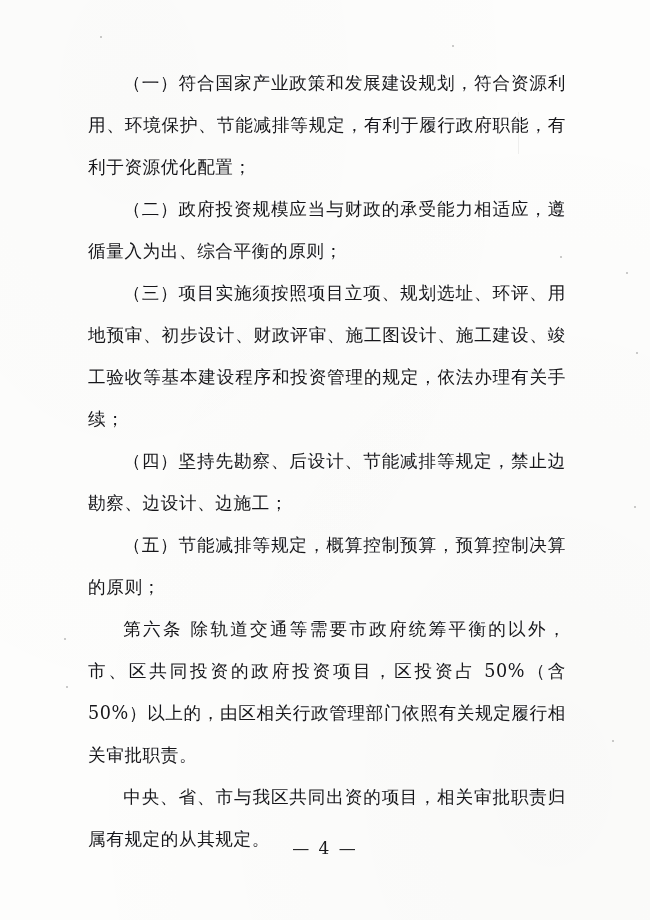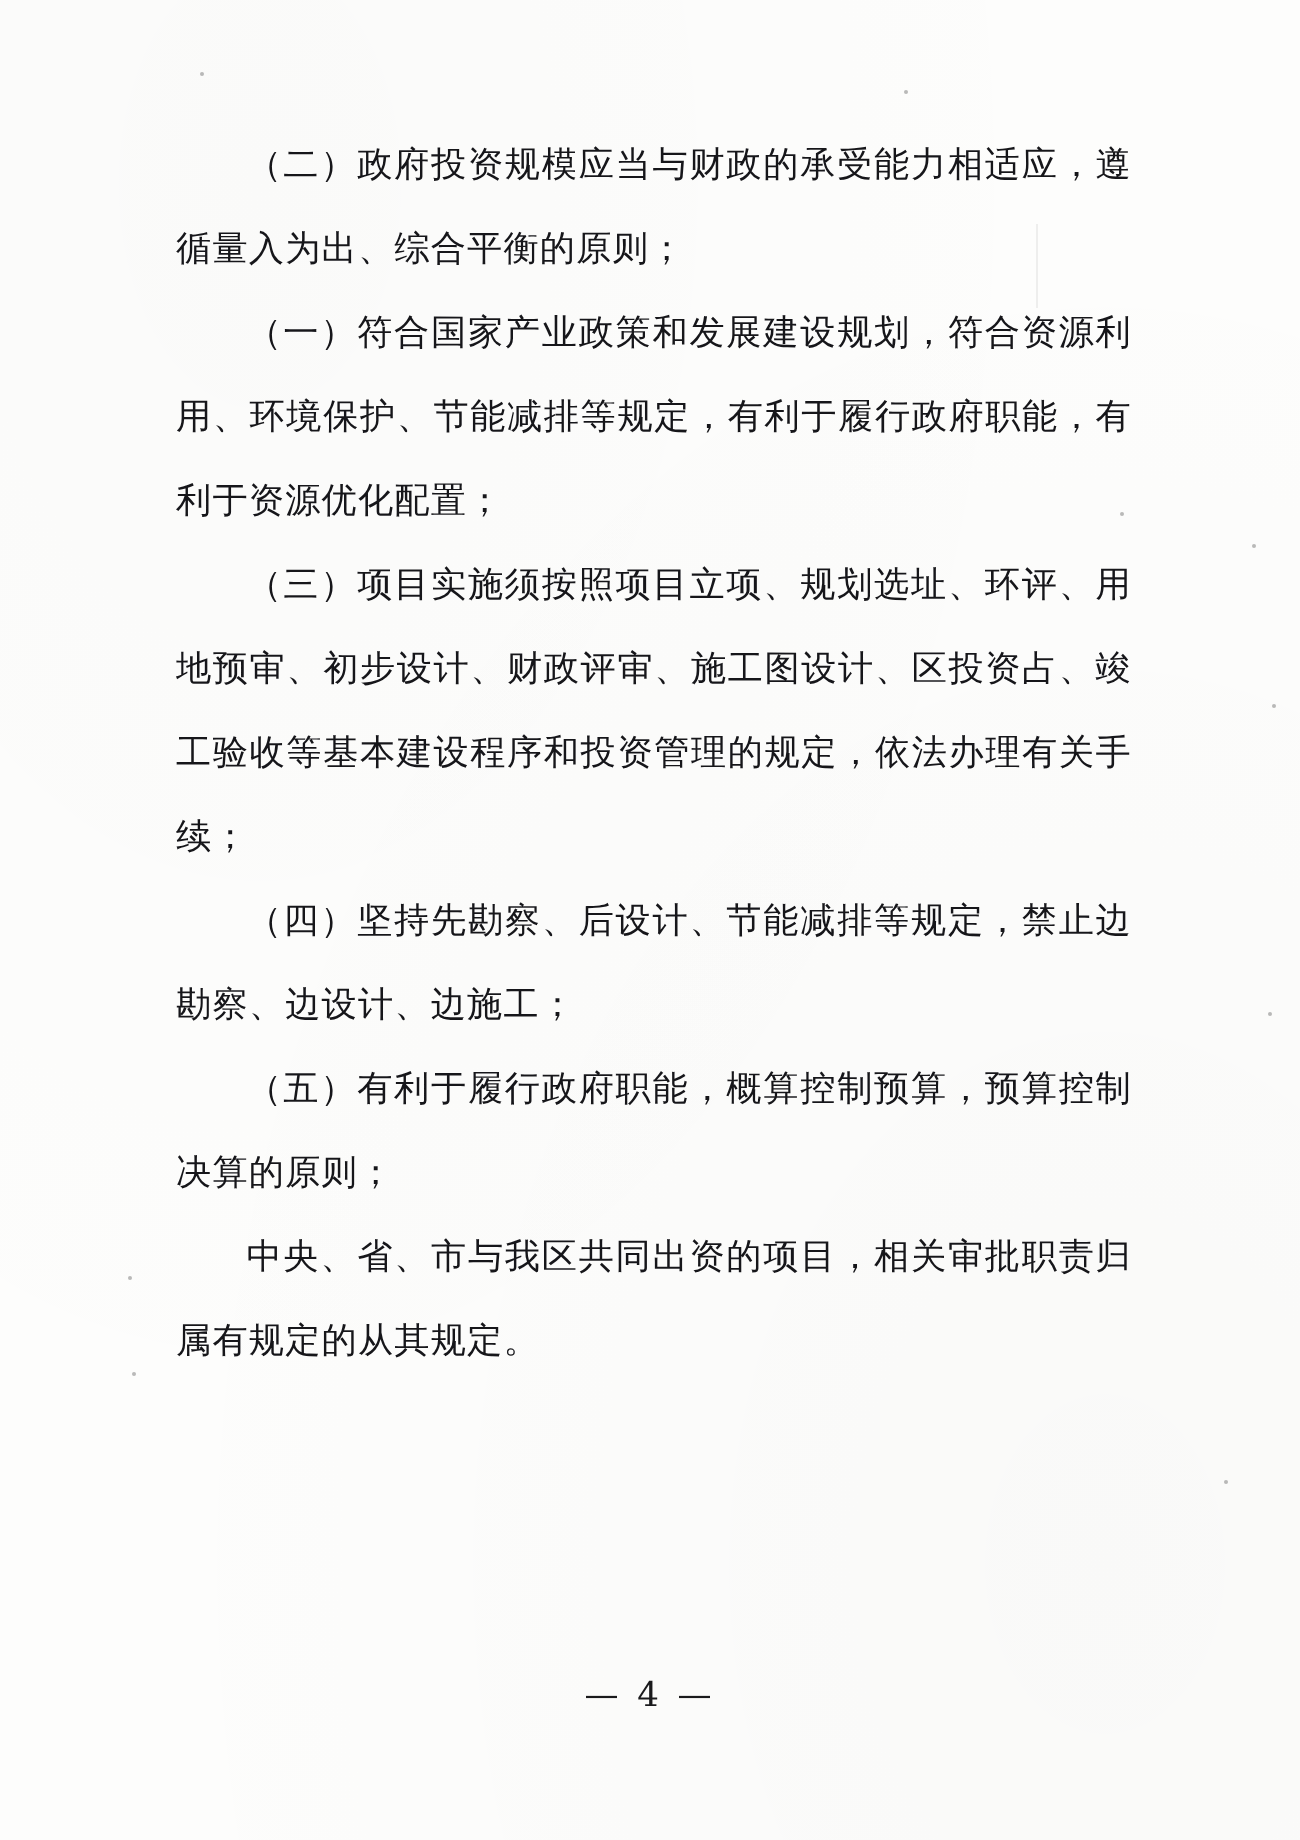--- a/index.html
+++ b/index.html
@@ -81,23 +81,24 @@
   <div class="speck" style="left:560px;top:256px;width:2px;height:2px;"></div>
   <div class="speck" style="left:626px;top:272px;width:2px;height:2px;"></div>
   <div class="speck" style="left:636px;top:352px;width:2px;height:2px;"></div>
   <div class="speck" style="left:634px;top:506px;width:2px;height:2px;"></div>
   <div class="speck" style="left:64px;top:638px;width:2px;height:2px;"></div>
   <div class="speck" style="left:66px;top:686px;width:2px;height:2px;"></div>
   <div class="speck" style="left:612px;top:740px;width:2px;height:2px;"></div>
   <div class="edge-mark" style="left:518px;top:112px;width:1px;height:42px;opacity:0.35;"></div>
 
   <div class="body-text">
+    <p class="para">（一）符合国家产业政策和发展建设规划，符合资源利用、环境保护、节能减排等规定，有利于履行政府职能，有利于资源优化配置；</p>
     <p class="para">（二）政府投资规模应当与财政的承受能力相适应，遵循量入为出、综合平衡的原则；</p>
-    <p class="para">（一）符合国家产业政策和发展建设规划，符合资源利用、环境保护、节能减排等规定，有利于履行政府职能，有利于资源优化配置；</p>
-    <p class="para">（三）项目实施须按照项目立项、规划选址、环评、用地预审、初步设计、财政评审、施工图设计、区投资占、竣工验收等基本建设程序和投资管理的规定，依法办理有关手续；</p>
+    <p class="para">（三）项目实施须按照项目立项、规划选址、环评、用地预审、初步设计、财政评审、施工图设计、施工建设、竣工验收等基本建设程序和投资管理的规定，依法办理有关手续；</p>
     <p class="para">（四）坚持先勘察、后设计、节能减排等规定，禁止边勘察、边设计、边施工；</p>
-    <p class="para">（五）有利于履行政府职能，概算控制预算，预算控制决算的原则；</p>
+    <p class="para">（五）节能减排等规定，概算控制预算，预算控制决算的原则；</p>
+    <p class="para">第六条 除轨道交通等需要市政府统筹平衡的以外，市、区共同投资的政府投资项目，区投资占 50%（含 50%）以上的，由区相关行政管理部门依照有关规定履行相关审批职责。</p>
     <p class="para">中央、省、市与我区共同出资的项目，相关审批职责归属有规定的从其规定。</p>
 
   </div>
 
   <div class="page-number">— 4 —</div>
 </div>
 
 </body></html>

